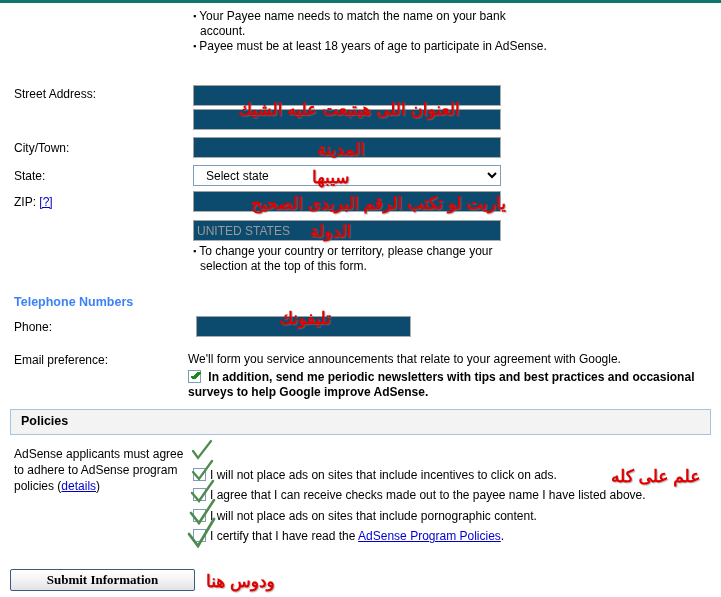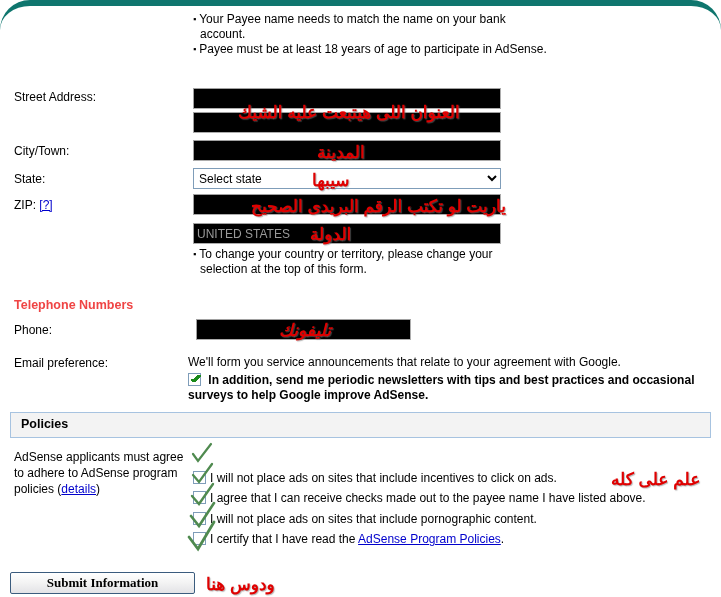--- a/index.html
+++ b/index.html
@@ -13,59 +13,58 @@
     font-family: "Liberation Sans", sans-serif;
     font-size: 12px;
     color: #000000;
     overflow: hidden;
     position: relative;
   }
   #page {
     position: relative;
     width: 721px;
     height: 597px;
-    border-top: 6px solid #0f766e;
-    box-sizing: border-box;
-    border-radius: 30px;
+    border-top: 3px solid #0f766e;
+    box-sizing: border-box;
   }
   .lbl {
     position: absolute;
     left: 14px;
     font-size: 12px;
     color: #000;
     white-space: nowrap;
   }
 
   
   .tinput {
     box-sizing: border-box;
     border: 1px solid #adadad;
     border-top-color: #a0a0a0;
     border-left-color: #a0a0a0;
-    background: #000000;
+    background: #0c4a6e;
     height: 21px;
     font-family: "Liberation Sans", sans-serif;
     font-size: 12px;
     color: #000;
     padding: 1px 3px;
     outline: none;
   }
   .tinput.ghost {
     color: #9a9a9a;
   }
 
   select.sel {
     box-sizing: border-box;
     height: 21px;
     width: 308px;
     border: 1px solid #7f9db9;
     background: #ffffff;
     font-family: "Liberation Sans", sans-serif;
     font-size: 12px;
-    padding: 1px 1px;
+    padding: 1px 8px;
     color: #000;
   }
 
   
   .bullets {
     position: absolute;
     left: 193px;
     font-size: 12px;
     line-height: 15px;
     color: #000;
@@ -80,21 +79,21 @@
     font-size: 9px;
     margin-right: 3px;
     vertical-align: 1px;
   }
 
   .sectionhdr {
     position: absolute;
     left: 14px;
     font-weight: bold;
     font-size: 12.5px;
-    color: #ef4444;
+    color: #3b82f6;
   }
 
   a.lnk {
     color: #0000cc;
     text-decoration: underline;
   }
 
   
   #policies-panel {
     position: absolute;
@@ -273,17 +272,17 @@
     <path d="M2 17 L11 29 L27 2" fill="none" stroke="#4f8a4f" stroke-width="2.8" stroke-linecap="round"></path>
   </svg>
 
   <button id="submit-button">Submit Information</button>
 
   <div class="anno" style="left:238px;top:96px;">العنوان اللى هيتبعت عليه الشيك</div>
   <div class="anno" style="left:317px;top:136px;">المدينة</div>
   <div class="anno" style="left:312px;top:164px;">سيبها</div>
   <div class="anno" style="left:251px;top:190px;">ياريت لو تكتب الرقم البريدى الصحيح</div>
   <div class="anno" style="left:310px;top:218px;">الدولة</div>
-  <div class="anno" style="left:279px;top:314px;font-style:italic;">تليفونك</div>
+  <div class="anno" style="left:279px;top:305px;">تليفونك</div>
   <div class="anno" style="left:611px;top:463px;">علم على كله</div>
   <div class="anno" style="left:206px;top:568px;">ودوس هنا</div>
 
 </div>
 
 </body></html>

